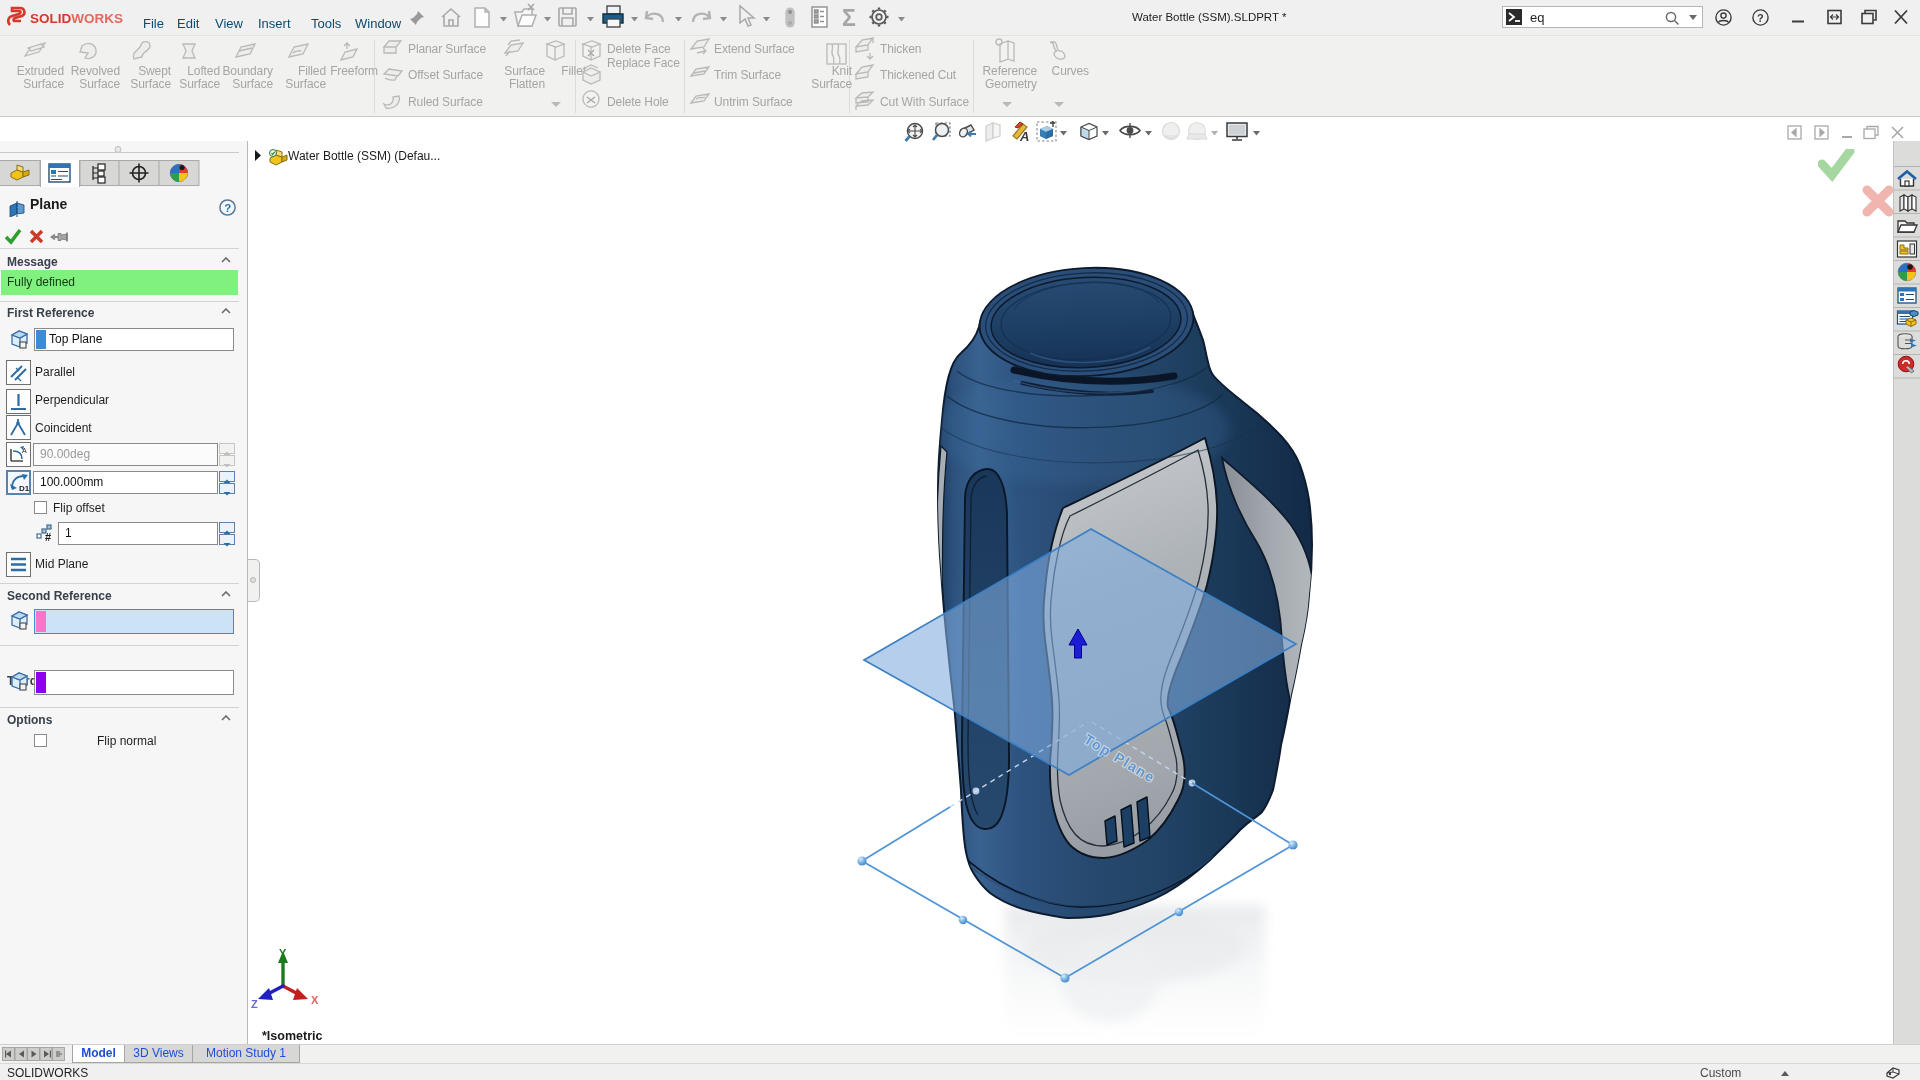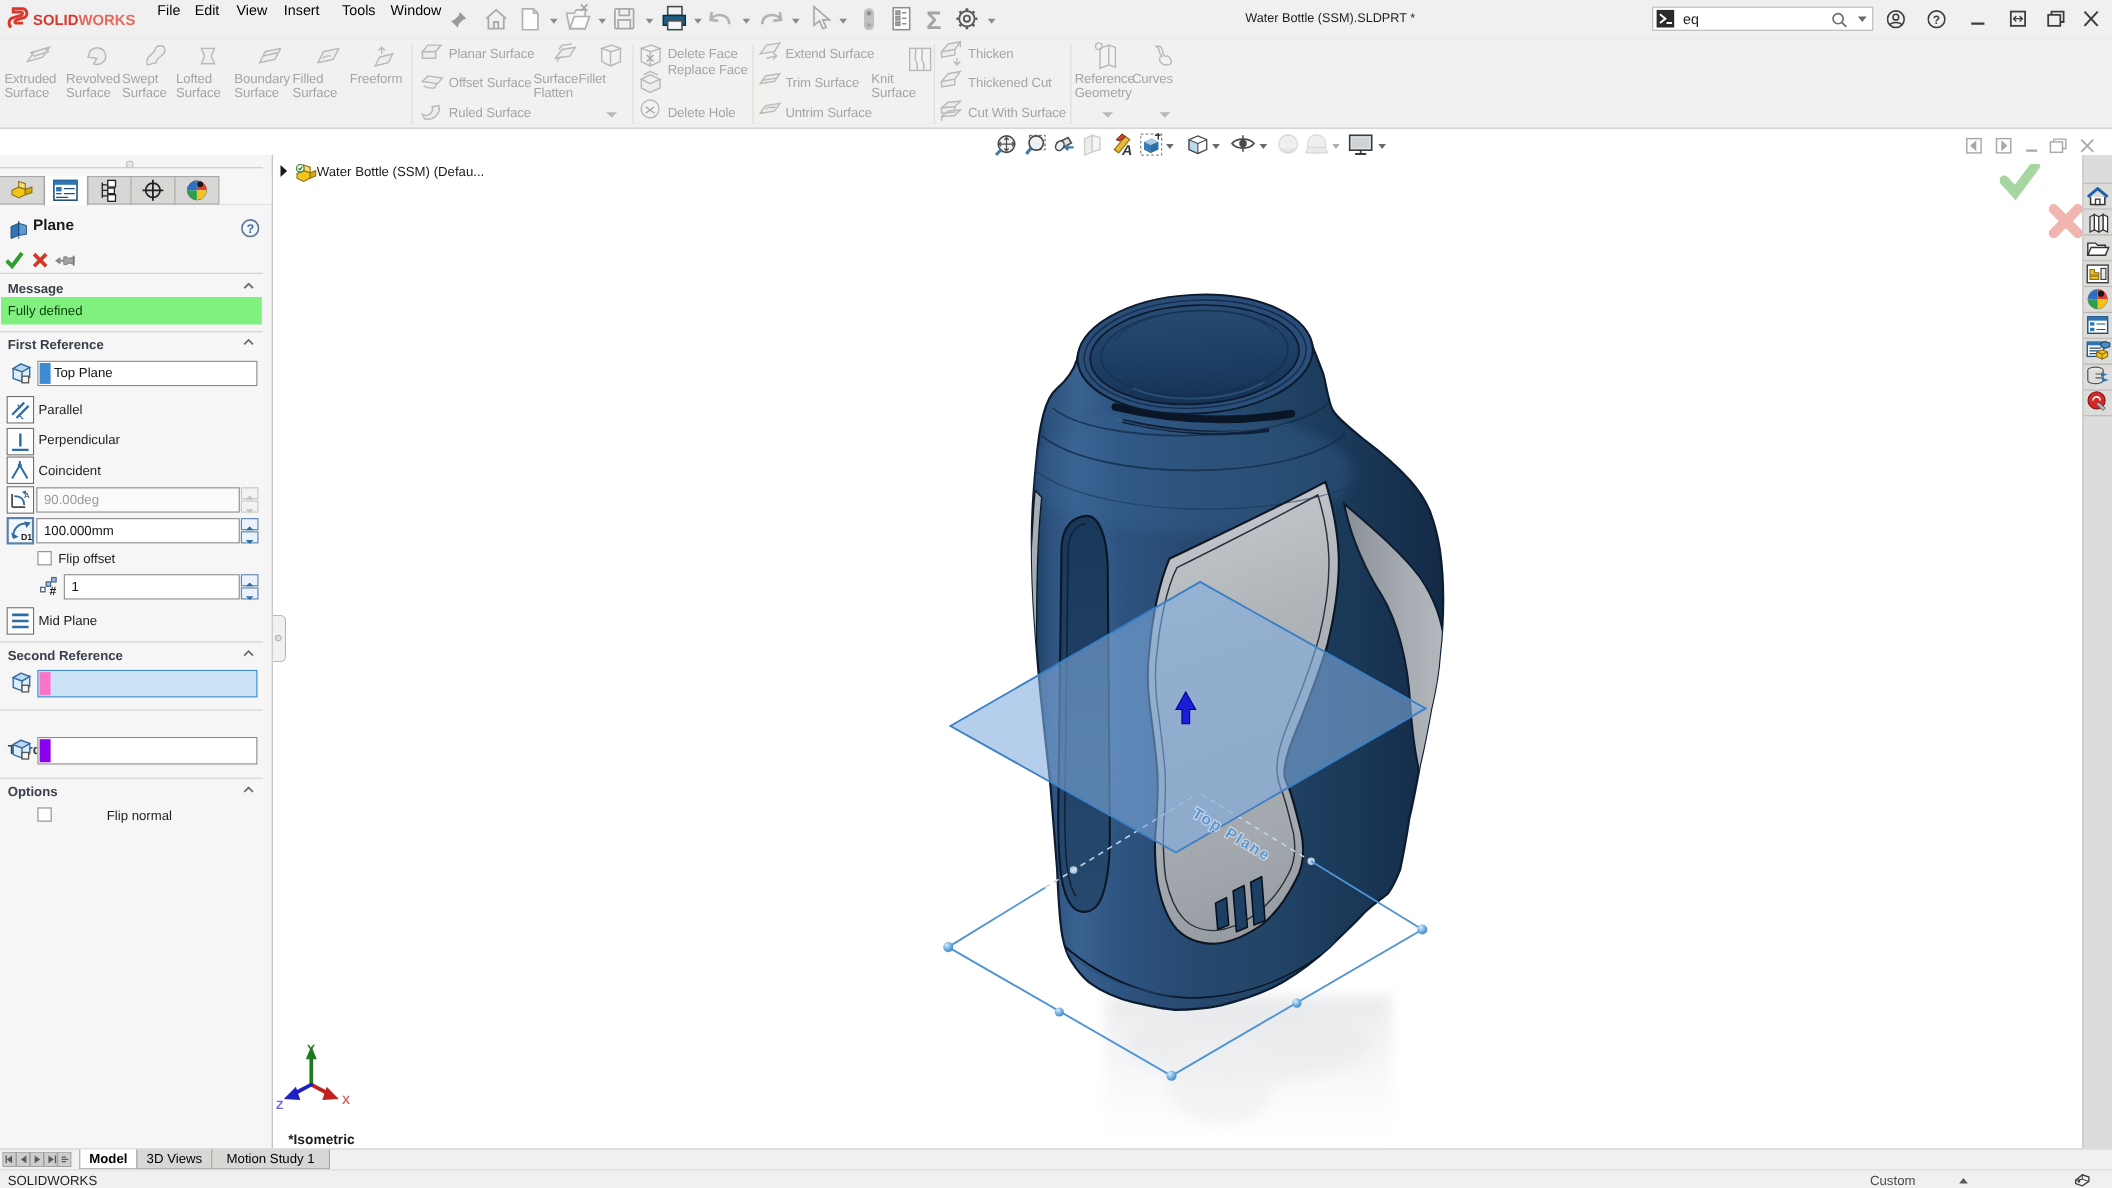--- a/index.html
+++ b/index.html
@@ -4,28 +4,28 @@
 <style>
   * { margin:0; padding:0; box-sizing:border-box; }
   html,body { width:1920px; height:1080px; overflow:hidden; background:#fff;
     font-family:"Liberation Sans", sans-serif; }
   .abs { position:absolute; }
   #app { position:relative; width:1920px; height:1080px; background:#fff; }
 
   
   #titlebar { position:absolute; left:0; top:0; width:1920px; height:36px;
     background:#f0f0f0; border-bottom:1px solid #e3e3e1; }
-  .menu { position:absolute; top:2px; font-size:13px; color:#000000; }
+  .menu { position:absolute; top:16px; font-size:13px; color:#0c4a6e; }
 
   
   #ribbon { position:absolute; left:0; top:36px; width:1920px; height:81px;
     background:#f1f1f0; border-bottom:1px solid #c9c9c7; }
   .rsep { position:absolute; top:4px; height:73px; width:1px; background:#dcdcda; }
   .rlbl { position:absolute; font-size:12px; letter-spacing:-0.1px; color:#a5a5a3; white-space:nowrap; }
-  .rlblc { position:absolute; font-size:12px; letter-spacing:-0.1px; line-height:12.5px; color:#a5a5a3; white-space:nowrap; text-align:left; padding-top:2px; }
+  .rlblc { position:absolute; font-size:12px; letter-spacing:-0.1px; line-height:12.5px; color:#a5a5a3; white-space:nowrap; text-align:right; padding-top:2px; }
 
   
   #tabbar { position:absolute; left:0; top:117px; width:1920px; height:24px; background:#f1f1f0; }
   .ctab { position:absolute; top:0; height:22px; white-space:nowrap; overflow:hidden; background:#d7d7d5; border:1px solid #a5a5a3;
     border-bottom:none; font-size:12px; color:#1f1f1f; text-align:center; line-height:21px; }
   .ctab.active { background:#fff; height:24px; font-weight:bold; z-index:3; border-color:#9a9a98; font-size:12.5px; }
 
   
   #viewport { position:absolute; left:248px; top:141px; width:1645px; height:903px; background:#fff; }
 
@@ -43,21 +43,21 @@
   .cbox { position:absolute; width:13px; height:13px; background:#fff; border:1px solid #8a8a88; }
 
   
   #taskpane { position:absolute; right:0; top:141px; width:27px; height:903px;
     background:#dcdcda; border-left:1px solid #c2c2c0; }
 
   
   #modeltabs { position:absolute; left:0; top:1044px; width:1920px; height:19px; background:#f1f1f0;
     border-top:1px solid #cfcfcd; }
   .mtab { position:absolute; top:0; height:18px; white-space:nowrap; overflow:hidden; background:#d7d7d5; border:1px solid #a5a5a3; border-top:none;
-    font-size:12px; color:#000000; text-align:center; line-height:17px; }
+    font-size:12px; color:#1d4ed8; text-align:center; line-height:17px; }
   .mtab.active { background:#fff; font-weight:bold; }
   #statusbar { position:absolute; left:0; top:1063px; width:1920px; height:17px; background:#f0f0f0;
     border-top:1px solid #d8d8d6; font-size:12px; color:#1f1f1f; }
 </style>
 </head>
 <body>
 <div id="app">
   <div id="titlebar">
 
     <svg class="abs" style="left:6px;top:5px;" width="130" height="26" viewBox="0 0 130 26">

